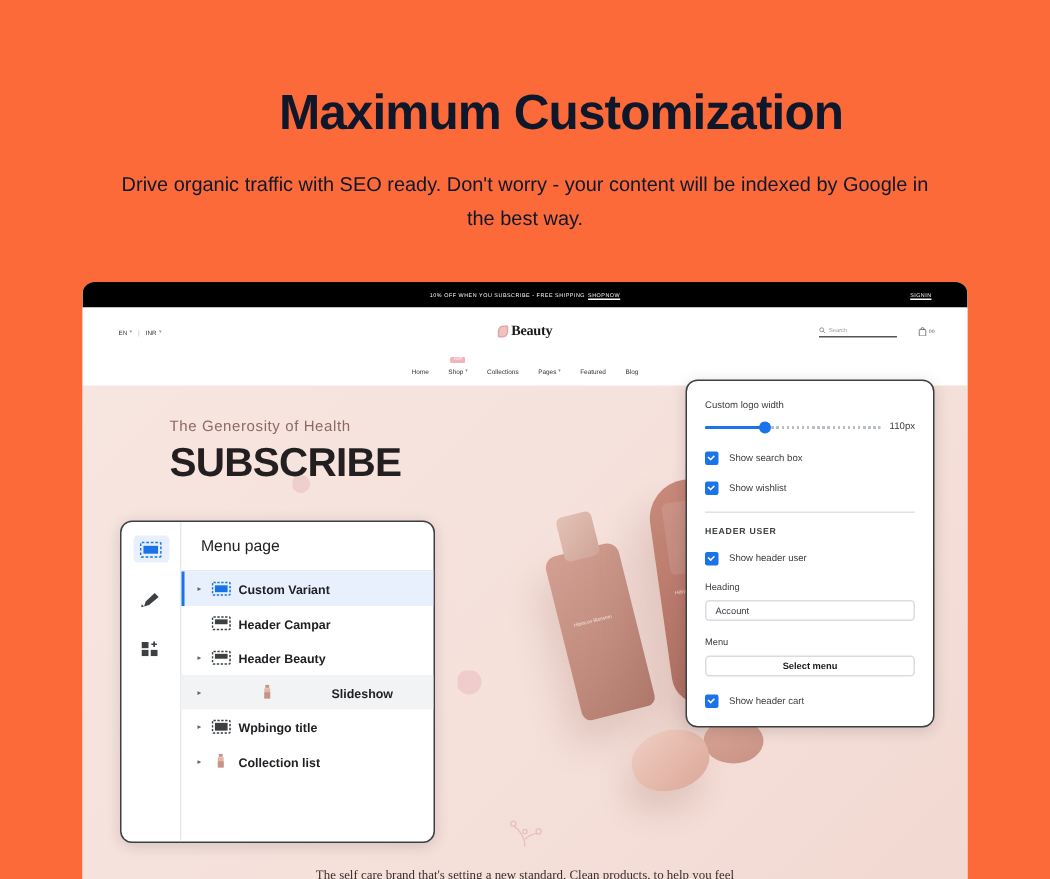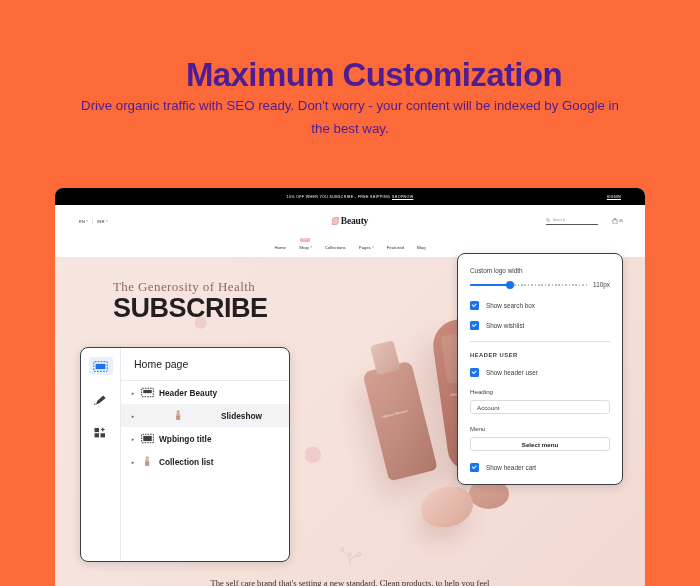--- a/index.html
+++ b/index.html
@@ -6,25 +6,25 @@
   html, body {
     width: 700px; height: 586px;
     overflow: hidden;
     font-family: "Liberation Sans", sans-serif;
   }
   body { background: #fc6a3a; position: relative; }
 
   
   .promo { padding-top: 56px; text-align: center; }
   .promo-title {
-    font-size: 33px; font-weight: bold; color: #4c1d95;
+    font-size: 33px; font-weight: bold; color: #0f172a;
     letter-spacing: -0.6px; line-height: 1.15; padding-left: 48px;
   }
   .promo-sub {
-    font-size: 13.3px; color: #4c1d95;
+    margin-top: 17px; font-size: 13.3px; color: #0f172a;
     line-height: 1.75; padding: 0 70px; text-align: center;
   }
 
   
   .browser {
     position: absolute; left: 55px; top: 188px;
     width: 590px; height: 430px;
     border-radius: 8px 8px 0 0;
     overflow: hidden;
     background: #fff;
@@ -97,22 +97,22 @@
   }
 
   
   .hero {
     position: relative; height: 361px;
     background: linear-gradient(135deg,#f7e5e0 0%,#f6e2dc 40%,#f2d9d2 100%);
     overflow: hidden;
   }
   .hero-eyebrow {
     position: absolute; left: 58px; top: 22px;
-    font-family: Liberation Serif, serif;
-    font-size: 13px; color: #8d6a62; letter-spacing: 0.4px; text-align: center;
+    font-family: Liberation Sans, sans-serif;
+    font-size: 10px; color: #8d6a62; letter-spacing: 0.4px; text-align: center;
   }
   .hero-title {
     position: absolute; left: 58px; top: 36px;
     font-size: 27px; font-weight: bold; color: #231f20;
     letter-spacing: -0.5px; white-space: nowrap;
   }
   .hero-caption {
     position: absolute; left: 0; right: 0; bottom: 14px;
     text-align: center; font-family: "Liberation Serif", serif;
     font-size: 8.6px; color: #3a2f2c; line-height: 1.65;
@@ -443,23 +443,43 @@
       <svg viewBox="0 0 20 16">
         <rect x="2" y="2" width="6" height="5.5" fill="#3c4043"></rect>
         <rect x="2" y="9" width="6" height="5.5" fill="#3c4043"></rect>
         <rect x="10" y="9" width="6" height="5.5" fill="#3c4043"></rect>
         <path d="M13 1.5 v5 M10.5 4 h5" stroke="#3c4043" stroke-width="1.5"></path>
       </svg>
     </div>
   </div>
 
   <div class="layers-main">
-    <div class="layers-title">Home page</div>
-
-
+    <div class="layers-title">Menu page</div>
+
+    <div class="lrow selected">
+      <span class="tri">▸</span>
+      <span class="licon">
+        <svg viewBox="0 0 20 16">
+            <rect x="1" y="1.5" width="18" height="13" rx="1" fill="none" stroke="#1a73e8" stroke-width="1.6" stroke-dasharray="2.4 1.6"></rect>
+            <rect x="3.5" y="4.5" width="13" height="7" fill="#1a73e8"></rect>
+          </svg>
+      </span>
+      <span class="ltext">Custom Variant</span>
+    </div>
+
+    <div class="lrow">
+      <span class="tri"></span>
+      <span class="licon">
+        <svg viewBox="0 0 20 16">
+            <rect x="1" y="1.5" width="18" height="13" rx="1" fill="none" stroke="#3c4043" stroke-width="1.6" stroke-dasharray="2.4 1.6"></rect>
+            <rect x="3.5" y="4" width="13" height="5" fill="#3c4043"></rect>
+          </svg>
+      </span>
+      <span class="ltext">Header Campar</span>
+    </div>
 
     <div class="lrow">
       <span class="tri">▸</span>
       <span class="licon">
         <svg viewBox="0 0 20 16">
             <rect x="1" y="1.5" width="18" height="13" rx="1" fill="none" stroke="#3c4043" stroke-width="1.6" stroke-dasharray="2.4 1.6"></rect>
             <rect x="3.5" y="4" width="13" height="5" fill="#3c4043"></rect>
           </svg>
       </span>
       <span class="ltext">Header Beauty</span>

